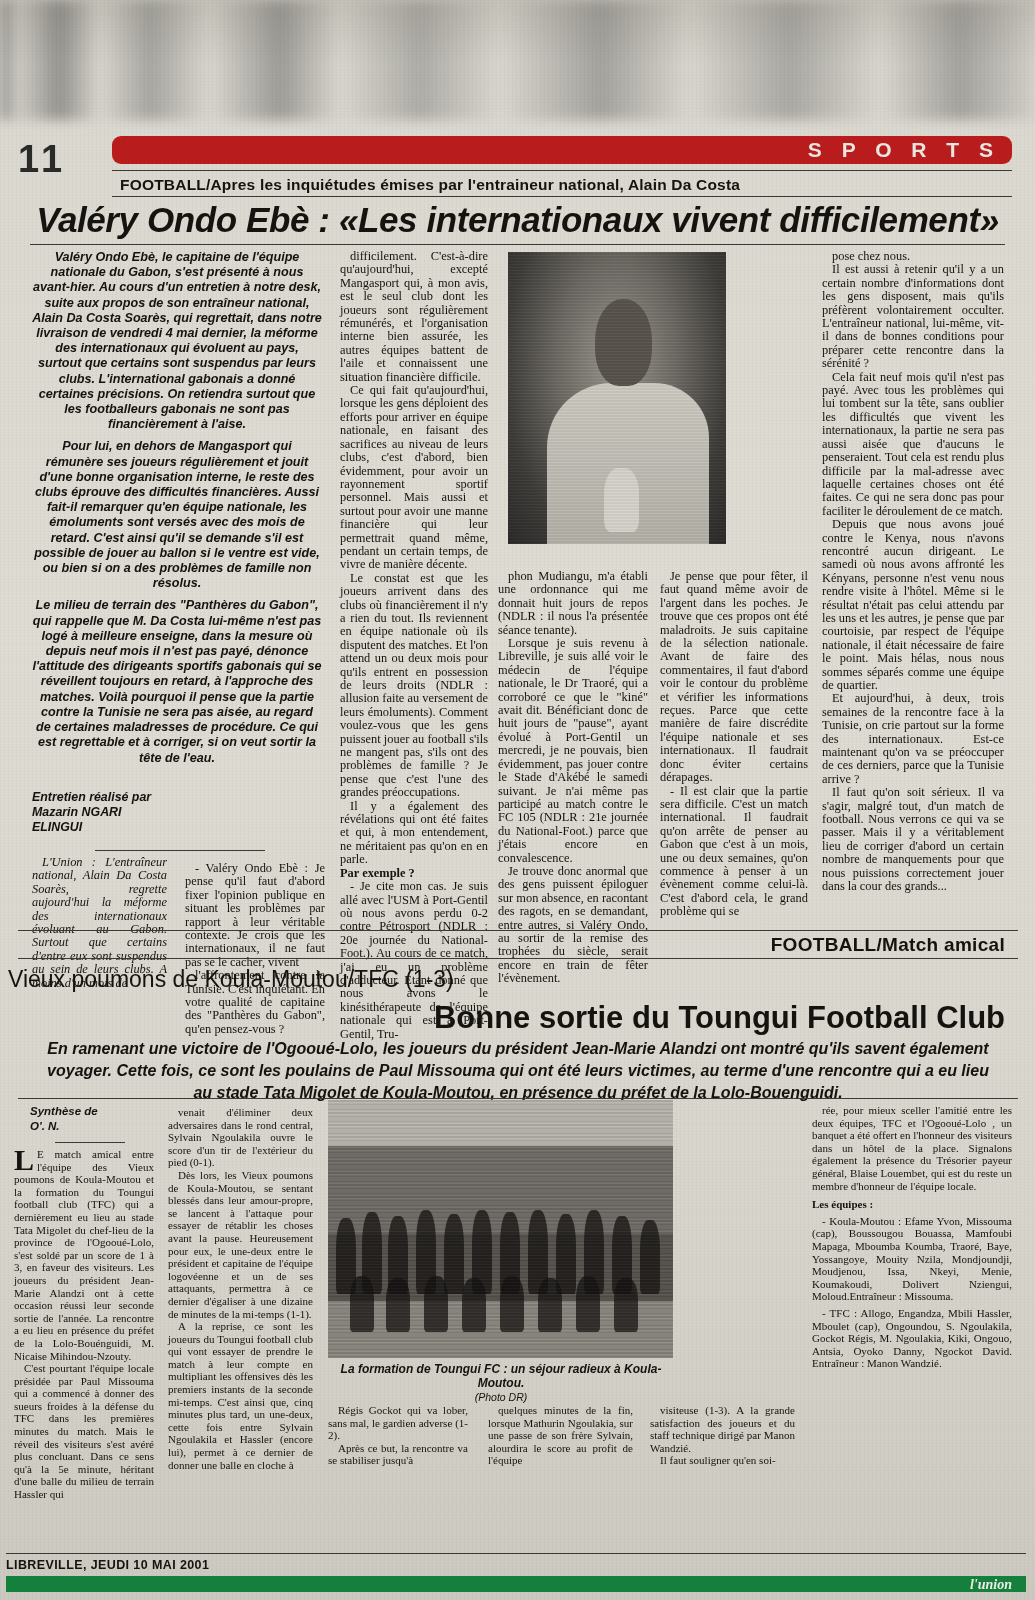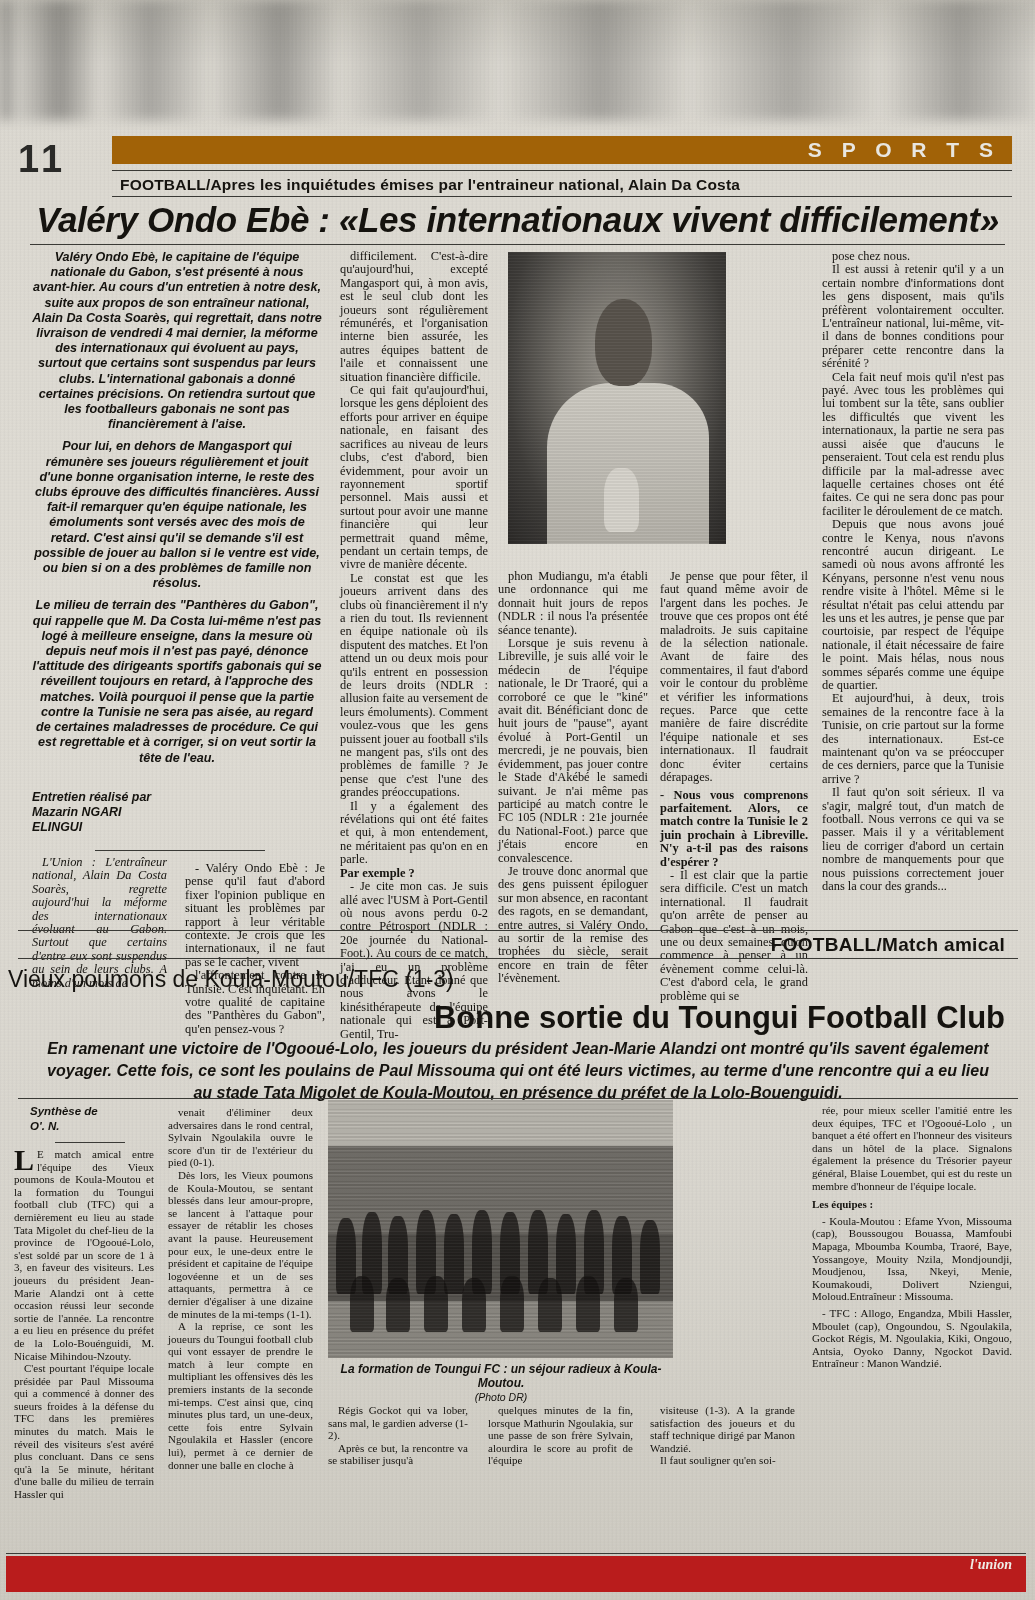--- a/index.html
+++ b/index.html
@@ -39,21 +39,22 @@
   }
   
   .pagenum{
     position:absolute;left:18px;top:118px;
     font-family:"Liberation Sans", sans-serif;
     font-size:38px;font-weight:700;color:#2a2a28;letter-spacing:4px;margin-top:20px;
   }
   
   .sports-bar{
     position:absolute;left:112px;top:136px;width:900px;height:28px;
-    background:#a16207;
+    background:#b91c1c;
+    border-radius:9px;
   }
   .sports-bar span{
     position:absolute;right:12px;top:2px;
     font-family:"Liberation Sans", sans-serif;
     font-size:21px;font-weight:700;letter-spacing:7px;color:#e8e6e0;
   }
   .kicker{
     position:absolute;left:120px;top:176px;width:760px;
     font-family:"Liberation Sans", sans-serif;
     font-size:15.5px;font-weight:700;letter-spacing:.2px;
@@ -121,21 +122,21 @@
   }
   .dropcap::first-letter{
     float:left;font-size:30px;line-height:24px;padding-right:3px;font-weight:700;
   }
   .footer-left{
     position:absolute;left:6px;bottom:28px;
     font-family:"Liberation Sans", sans-serif;
     font-size:12.5px;font-weight:700;letter-spacing:.4px;
   }
   .footer-bar{
-    position:absolute;left:6px;bottom:8px;width:1020px;height:36px;background:#b91c1c;
+    position:absolute;left:6px;bottom:8px;width:1020px;height:16px;background:#15803d;
   }
   .footer-bar span{
     position:absolute;right:14px;top:1px;
     font-family:"Liberation Serif", serif;
     font-style:italic;font-weight:700;font-size:14px;color:#efece6;
   }
   
   .teamphoto{
     position:absolute;
     background:
@@ -231,21 +232,20 @@
   </div>
 
   <div class="col body" style="left:498px;top:570px;width:150px;">
     <p>phon Mudiangu, m'a établi une ordonnance qui me donnait huit jours de repos (NDLR : il nous l'a présentée séance tenante).</p>
     <p>Lorsque je suis revenu à Libreville, je suis allé voir le médecin de l'équipe nationale, le Dr Traoré, qui a corroboré ce que le "kiné" avait dit. Bénéficiant donc de huit jours de "pause", ayant évolué à Port-Gentil un mercredi, je ne pouvais, bien évidemment, pas jouer contre le Stade d'Akébé le samedi suivant. Je n'ai même pas participé au match contre le FC 105 (NDLR : 21e journée du National-Foot.) parce que j'étais encore en convalescence.</p>
     <p>Je trouve donc anormal que des gens puissent épiloguer sur mon absence, en racontant des ragots, en se demandant, entre autres, si Valéry Ondo, au sortir de la remise des trophées du siècle, serait encore en train de fêter l'évènement.</p>
   </div>
 
   <div class="col body" style="left:660px;top:570px;width:148px;">
     <p>Je pense que pour fêter, il faut quand même avoir de l'argent dans les poches. Je trouve que ces propos ont été maladroits. Je suis capitaine de la sélection nationale. Avant de faire des commentaires, il faut d'abord voir le contour du problème et vérifier les informations reçues. Parce que cette manière de faire discrédite l'équipe nationale et ses internationaux. Il faudrait donc éviter certains dérapages.</p>
-    <p class="b" style="text-indent:0;margin-top:4px;">- Nous vous comprenons parfaitement. Alors, ce match contre la Tunisie le 2 juin prochain à Libreville. N'y a-t-il pas des raisons d'espérer ?</p>
     <p>- Il est clair que la partie sera difficile. C'est un match international. Il faudrait qu'on arrête de penser au Gabon que c'est à un mois, une ou deux semaines, qu'on commence à penser à un évènement comme celui-là. C'est d'abord cela, le grand problème qui se</p>
   </div>
 
   <div class="col body" style="left:822px;top:250px;width:182px;">
     <p>pose chez nous.</p>
     <p>Il est aussi à retenir qu'il y a un certain nombre d'informations dont les gens disposent, mais qu'ils préfèrent volontairement occulter. L'entraîneur national, lui-même, vit-il dans de bonnes conditions pour préparer cette rencontre dans la sérénité ?</p>
     <p>Cela fait neuf mois qu'il n'est pas payé. Avec tous les problèmes qui lui tombent sur la tête, sans oublier les difficultés que vivent les internationaux, la partie ne sera pas aussi aisée que d'aucuns le penseraient. Tout cela est rendu plus difficile par la mal-adresse avec laquelle certaines choses ont été faites. Ce qui ne sera donc pas pour faciliter le déroulement de ce match.</p>
     <p>Depuis que nous avons joué contre le Kenya, nous n'avons rencontré aucun dirigeant. Le samedi où nous avons affronté les Kényans, personne n'est venu nous rendre visite à l'hôtel. Même si le résultat n'était pas celui attendu par les uns et les autres, je pense que par courtoisie, par respect de l'équipe nationale, il était nécessaire de faire le point. Mais hélas, nous nous sommes séparés comme une équipe de quartier.</p>
     <p>Et aujourd'hui, à deux, trois semaines de la rencontre face à la Tunisie, on crie partout sur la forme des internationaux. Est-ce maintenant qu'on va se préoccuper de ces derniers, parce que la Tunisie arrive ?</p>
     <p>Il faut qu'on soit sérieux. Il va s'agir, malgré tout, d'un match de football. Nous verrons ce qui va se passer. Mais il y a véritablement lieu de corriger d'abord un certain nombre de manquements pour que nous puissions correctement jouer dans la cour des grands...</p>

